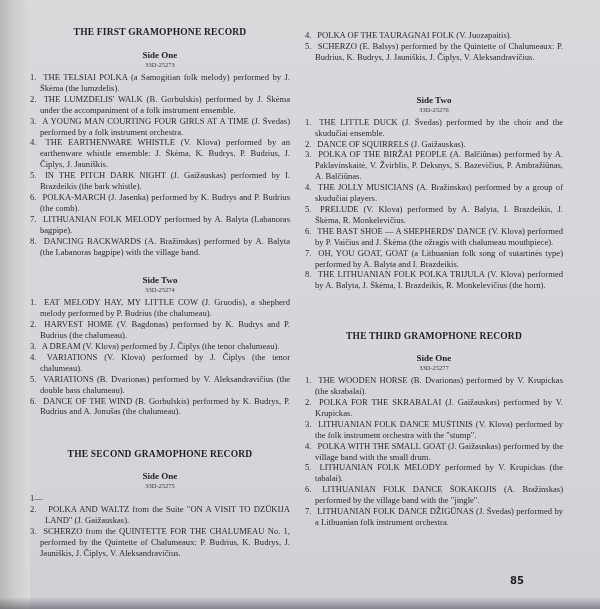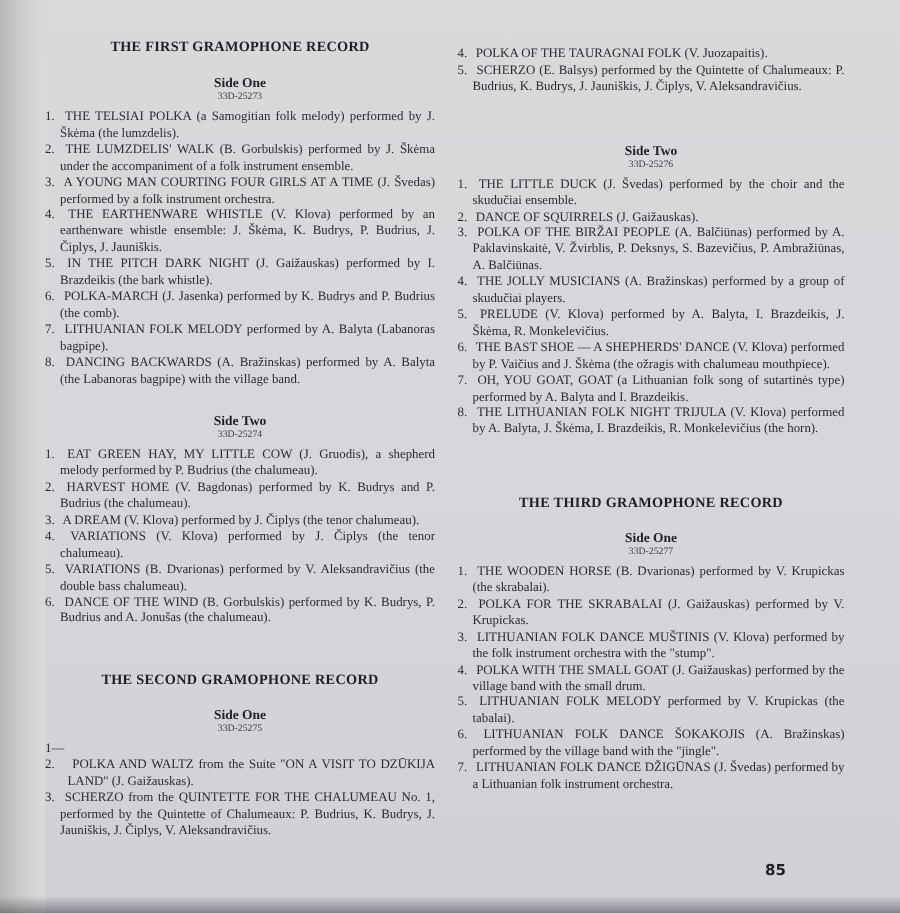--- a/index.html
+++ b/index.html
@@ -58,21 +58,21 @@
       <li><span class="num">6.</span> <span>POLKA-MARCH (J. Jasenka) performed by K. Budrys and P. Budrius (the comb).</span></li>
       <li><span class="num">7.</span> <span>LITHUANIAN FOLK MELODY performed by A. Balyta (Labanoras bagpipe).</span></li>
       <li><span class="num">8.</span> <span>DANCING BACKWARDS (A. Bražinskas) performed by A. Balyta (the Labanoras bagpipe) with the village band.</span></li>
     </ol>
   </div>
 
   <div style="margin-top:18px;">
     <div class="side-title">Side Two</div>
     <div class="catalog">33D-25274</div>
     <ol class="tracks">
-      <li><span class="num">1.</span> <span>EAT GREEN HAY, MY LITTLE COW (J. Gruodis), a shepherd melody performed by P. Budrius (the chalumeau).</span></li>
+      <li><span class="num">1.</span> <span>EAT MELODY HAY, MY LITTLE COW (J. Gruodis), a shepherd melody performed by P. Budrius (the chalumeau).</span></li>
       <li><span class="num">2.</span> <span>HARVEST HOME (V. Bagdonas) performed by K. Budrys and P. Budrius (the chalumeau).</span></li>
       <li><span class="num">3.</span> <span>A DREAM (V. Klova) performed by J. Čiplys (the tenor chalumeau).</span></li>
       <li><span class="num">4.</span> <span>VARIATIONS (V. Klova) performed by J. Čiplys (the tenor chalumeau).</span></li>
       <li><span class="num">5.</span> <span>VARIATIONS (B. Dvarionas) performed by V. Aleksandravičius (the double bass chalumeau).</span></li>
       <li><span class="num">6.</span> <span>DANCE OF THE WIND (B. Gorbulskis) performed by K. Budrys, P. Budrius and A. Jonušas (the chalumeau).</span></li>
     </ol>
   </div>
 
   <div class="record-title" style="margin-top:32px;">THE SECOND GRAMOPHONE RECORD</div>
 
@@ -96,21 +96,21 @@
     <div class="side-title">Side Two</div>
     <div class="catalog">33D-25276</div>
     <ol class="tracks">
       <li><span class="num">1.</span> <span>THE LITTLE DUCK (J. Švedas) performed by the choir and the skudučiai ensemble.</span></li>
       <li><span class="num">2.</span> <span>DANCE OF SQUIRRELS (J. Gaižauskas).</span></li>
       <li><span class="num">3.</span> <span>POLKA OF THE BIRŽAI PEOPLE (A. Balčiūnas) performed by A. Paklavinskaitė, V. Žvirblis, P. Deksnys, S. Bazevičius, P. Ambražiūnas, A. Balčiūnas.</span></li>
       <li><span class="num">4.</span> <span>THE JOLLY MUSICIANS (A. Bražinskas) performed by a group of skudučiai players.</span></li>
       <li><span class="num">5.</span> <span>PRELUDE (V. Klova) performed by A. Balyta, I. Brazdeikis, J. Škėma, R. Monkelevičius.</span></li>
       <li><span class="num">6.</span> <span>THE BAST SHOE — A SHEPHERDS' DANCE (V. Klova) performed by P. Vaičius and J. Škėma (the ožragis with chalumeau mouthpiece).</span></li>
       <li><span class="num">7.</span> <span>OH, YOU GOAT, GOAT (a Lithuanian folk song of sutartinės type) performed by A. Balyta and I. Brazdeikis.</span></li>
-      <li><span class="num">8.</span> <span>THE LITHUANIAN FOLK NIGHT TRIJULA (V. Klova) performed by A. Balyta, J. Škėma, I. Brazdeikis, R. Monkelevičius (the horn).</span></li>
+      <li><span class="num">8.</span> <span>THE LITHUANIAN FOLK POLKA TRIJULA (V. Klova) performed by A. Balyta, J. Škėma, I. Brazdeikis, R. Monkelevičius (the horn).</span></li>
     </ol>
   </div>
 
   <div class="record-title" style="margin-top:40px;">THE THIRD GRAMOPHONE RECORD</div>
 
   <div style="margin-top:12px;">
     <div class="side-title">Side One</div>
     <div class="catalog">33D-25277</div>
     <ol class="tracks">
       <li><span class="num">1.</span> <span>THE WOODEN HORSE (B. Dvarionas) performed by V. Krupickas (the skrabalai).</span></li>

